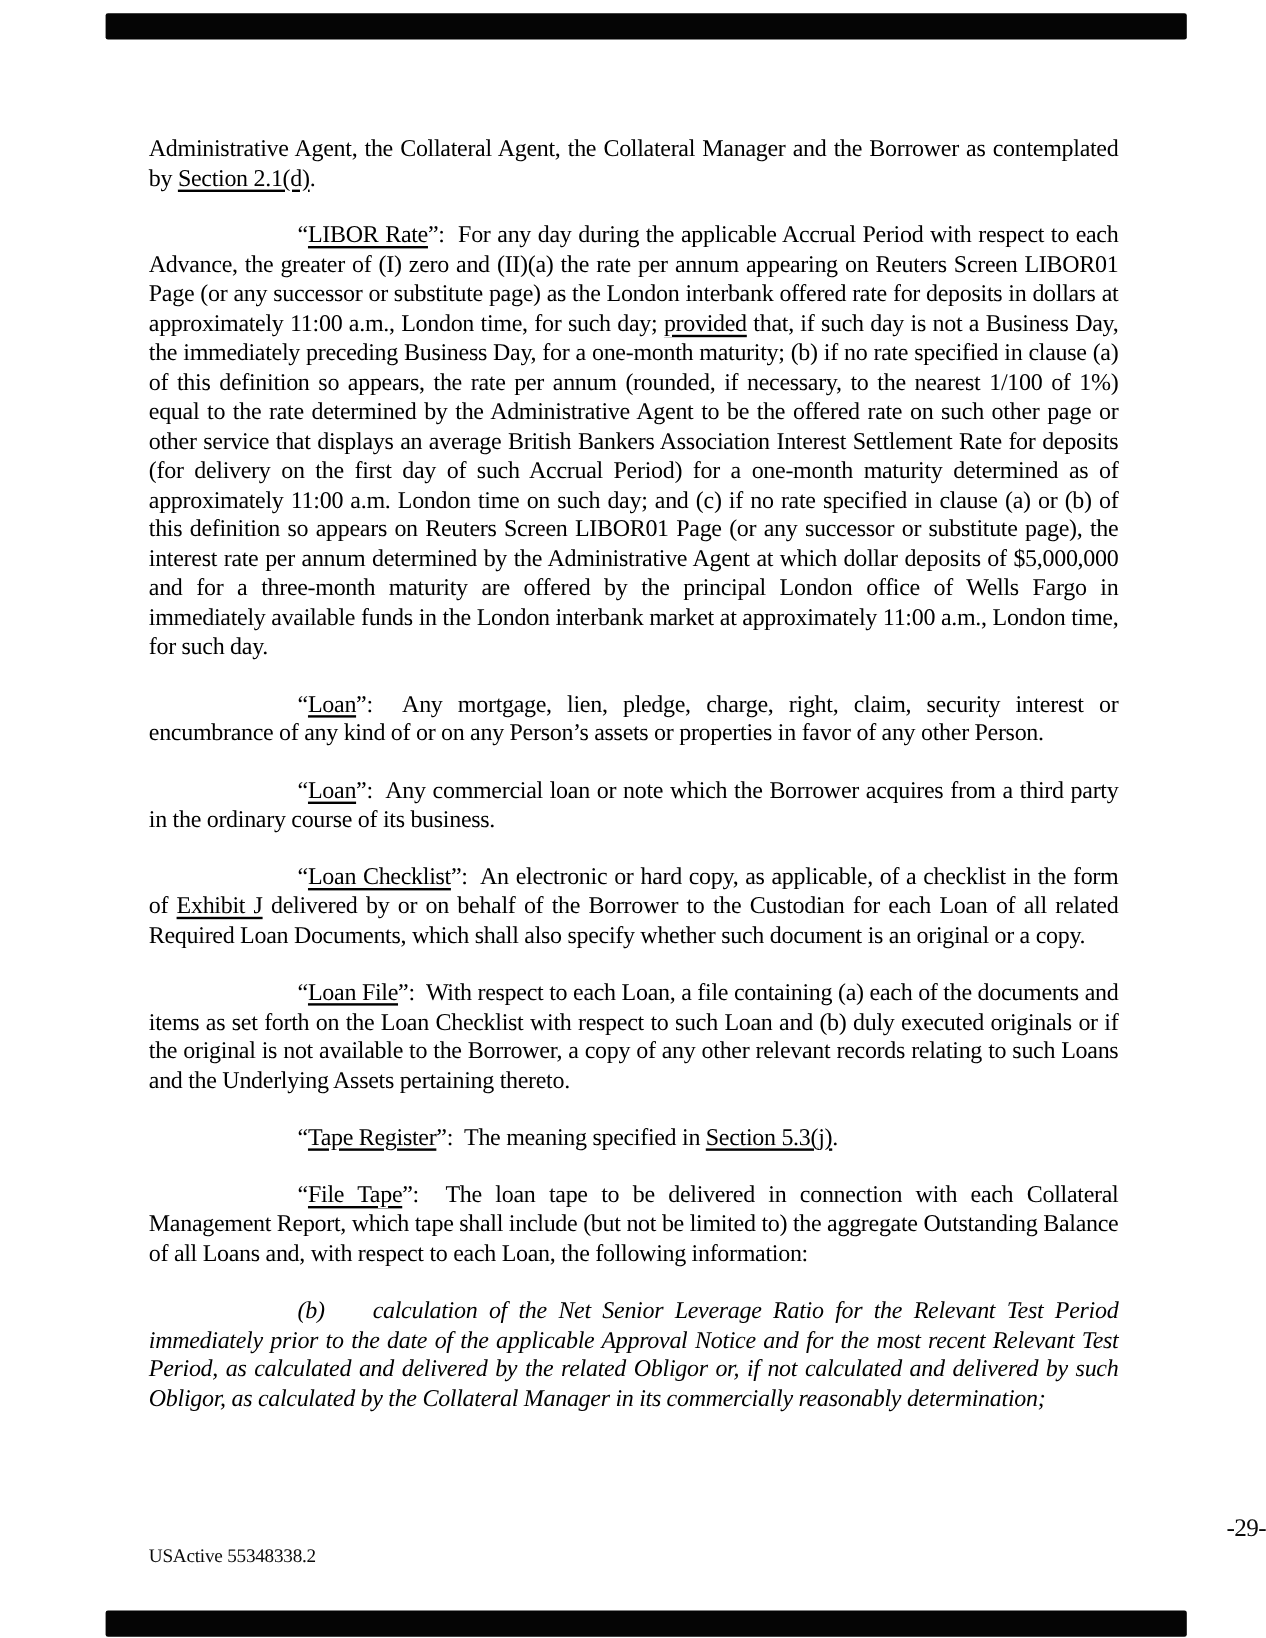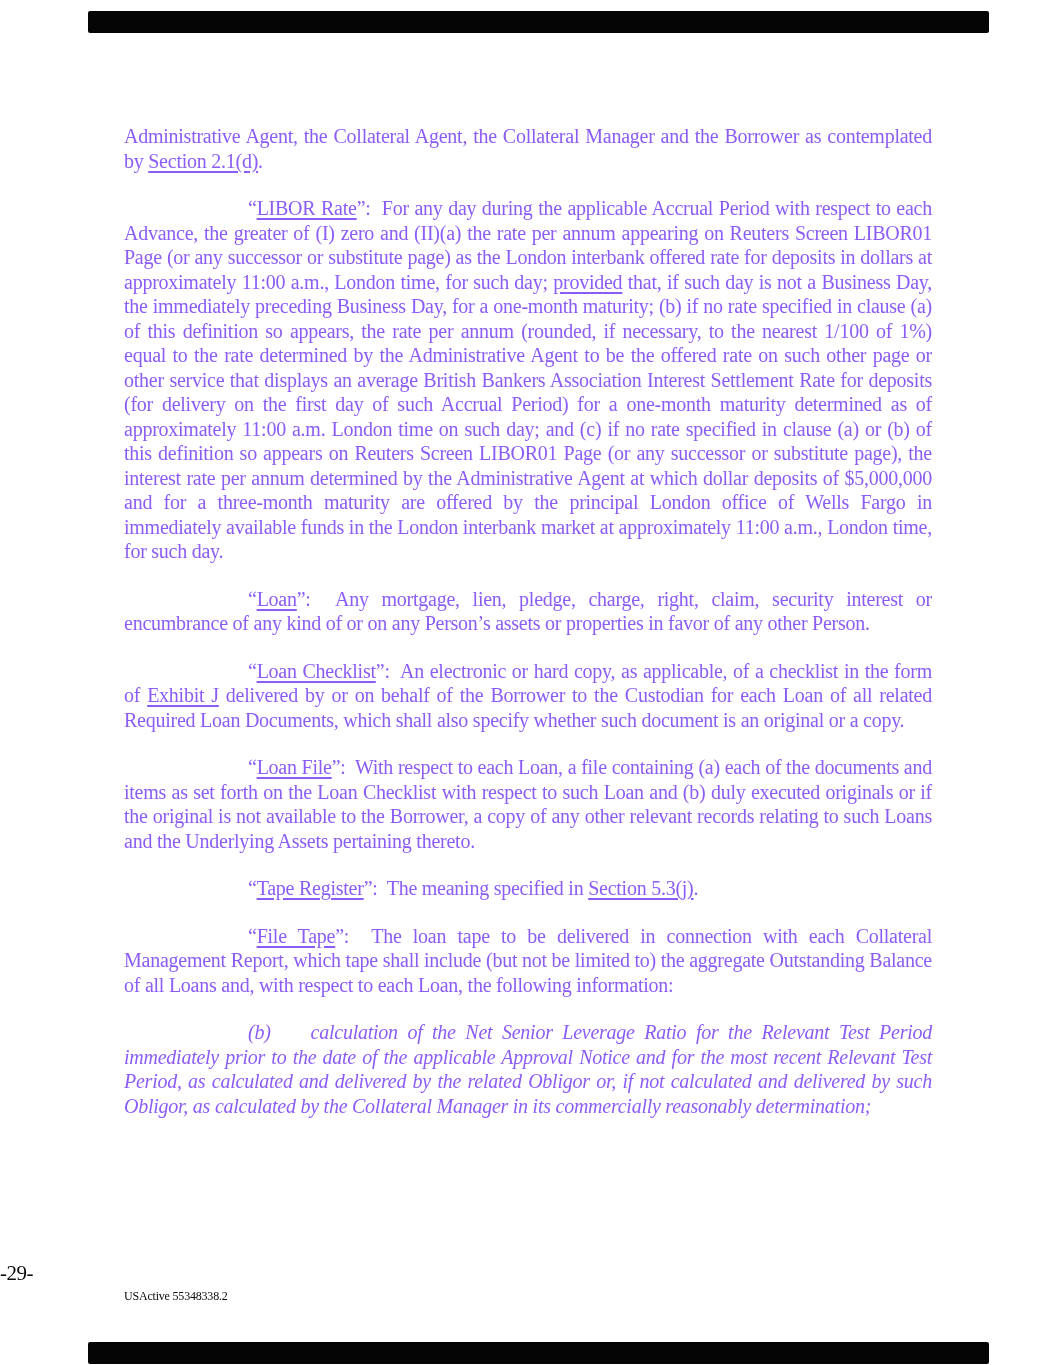--- a/index.html
+++ b/index.html
@@ -26,66 +26,67 @@
   }
   .scan-bar.top { top: 11px; }
   .scan-bar.bottom { top: 1342px; }
   .content {
     position: absolute;
     left: 124px;
     top: 112px;
     width: 808px;
   }
   p.para {
-    margin: 12px 0 23px 0;
+    margin: 0 0 23px 0;
     font-size: 20px;
     line-height: 24.5px;
     letter-spacing: -0.25px;
     text-align: justify;
-    color: #8b5cf6;
+    color: #000000;
   }
   p.para.indent { text-indent: 124px; }
   p.para:last-child { margin-bottom: 0; font-style: italic; }
   .u {
     text-decoration: underline;
     text-underline-offset: 3px;
     text-decoration-thickness: 1.5px;
   }
   .tab {
     display: inline-block;
     width: 40px;
   }
   .footer-page-number {
     position: absolute;
     top: 1261px;
     left: 0;
     width: 1055px;
-    text-align: left;
+    text-align: right;
     font-size: 21px;
     letter-spacing: -0.5px;
   }
   .footer-doc-id {
     position: absolute;
     top: 1289px;
     left: 124px;
-    font-size: 12px;
+    font-size: 16px;
     letter-spacing: -0.2px;
   }
 </style>
 </head>
 <body>
 
 <div class="page">
 
   <div class="scan-bar top"></div>
 
   <main class="content">
     <p class="para"><span>Administrative Agent, the Collateral Agent, the Collateral Manager and the Borrower as contemplated by </span><span class="u">Section 2.1(d)</span><span>.</span></p>
     <p class="para indent"><span>“</span><span class="u">LIBOR Rate</span><span>”:&nbsp; For any day during the applicable Accrual Period with respect to each Advance, the greater of (I) zero and (II)(a) the rate per annum appearing on Reuters Screen LIBOR01 Page (or any successor or substitute page) as the London interbank offered rate for deposits in dollars at approximately 11:00 a.m., London time, for such day; </span><span class="u">provided</span><span> that, if such day is not a Business Day, the immediately preceding Business Day, for a one-month maturity; (b) if no rate specified in clause (a) of this definition so appears, the rate per annum (rounded, if necessary, to the nearest 1/100 of 1%) equal to the rate determined by the Administrative Agent to be the offered rate on such other page or other service that displays an average British Bankers Association Interest Settlement Rate for deposits (for delivery on the first day of such Accrual Period) for a one-month maturity determined as of approximately 11:00 a.m. London time on such day; and (c) if no rate specified in clause (a) or (b) of this definition so appears on Reuters Screen LIBOR01 Page (or any successor or substitute page), the interest rate per annum determined by the Administrative Agent at which dollar deposits of $5,000,000 and for a three-month maturity are offered by the principal London office of Wells Fargo in immediately available funds in the London interbank market at approximately 11:00 a.m., London time, for such day.</span></p>
     <p class="para indent"><span>“</span><span class="u">Loan</span><span>”:&nbsp; Any mortgage, lien, pledge, charge, right, claim, security interest or encumbrance of any kind of or on any Person’s assets or properties in favor of any other Person.</span></p>
+    <p class="para indent"><span>“</span><span class="u">Loan</span><span>”:&nbsp; Any commercial loan or note which the Borrower acquires from a third party in the ordinary course of its business.</span></p>
     <p class="para indent"><span>“</span><span class="u">Loan Checklist</span><span>”:&nbsp; An electronic or hard copy, as applicable, of a checklist in the form of </span><span class="u">Exhibit J</span><span> delivered by or on behalf of the Borrower to the Custodian for each Loan of all related Required Loan Documents, which shall also specify whether such document is an original or a copy.</span></p>
     <p class="para indent"><span>“</span><span class="u">Loan File</span><span>”:&nbsp; With respect to each Loan, a file containing (a) each of the documents and items as set forth on the Loan Checklist with respect to such Loan and (b) duly executed originals or if the original is not available to the Borrower, a copy of any other relevant records relating to such Loans and the Underlying Assets pertaining thereto.</span></p>
     <p class="para indent"><span>“</span><span class="u">Tape Register</span><span>”:&nbsp; The meaning specified in </span><span class="u">Section 5.3(j)</span><span>.</span></p>
     <p class="para indent"><span>“</span><span class="u">File Tape</span><span>”:&nbsp; The loan tape to be delivered in connection with each Collateral Management Report, which tape shall include (but not be limited to) the aggregate Outstanding Balance of all Loans and, with respect to each Loan, the following information:</span></p>
     <p class="para indent"><span>(b)</span><span class="tab"></span><span>calculation of the Net Senior Leverage Ratio for the Relevant Test Period immediately prior to the date of the applicable Approval Notice and for the most recent Relevant Test Period, as calculated and delivered by the related Obligor or, if not calculated and delivered by such Obligor, as calculated by the Collateral Manager in its commercially reasonably determination;</span></p>
   </main>
 
   <div class="footer-page-number">-29-</div>
   <div class="footer-doc-id">USActive 55348338.2</div>
 

